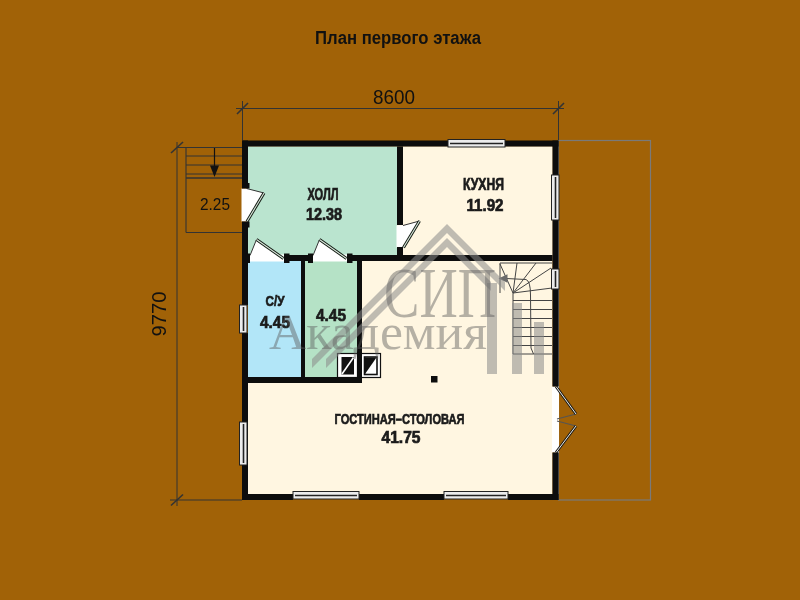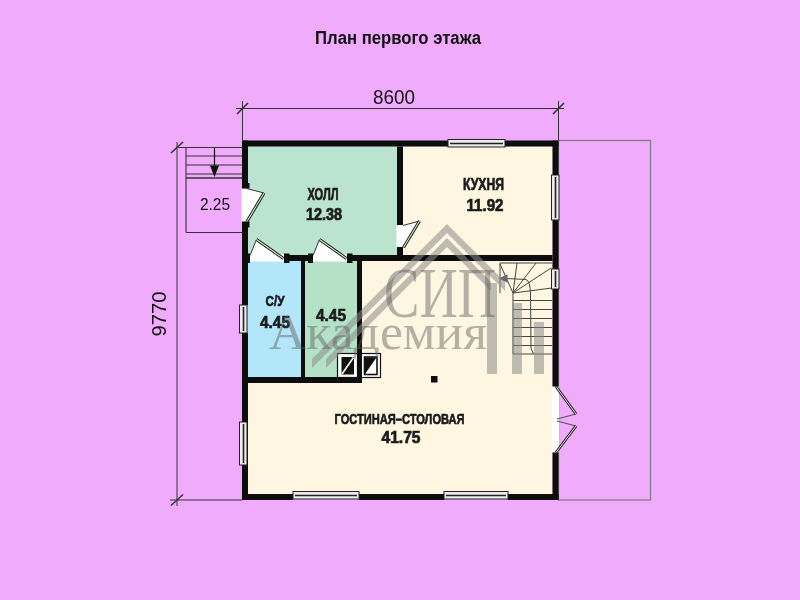--- a/index.html
+++ b/index.html
@@ -1,16 +1,16 @@
 <!DOCTYPE html>
 <html><head>
 <meta charset="utf-8">
 <style>
   html,body{margin:0;padding:0;background:#ffffff;}
-  .page{position:relative;width:800px;height:600px;background:#f0abfc;overflow:hidden;
+  .page{position:relative;width:800px;height:600px;background:#a16207;overflow:hidden;
         font-family:"Liberation Sans", sans-serif;}
   svg{position:absolute;left:0;top:0;}
 </style>
 </head>
 <body>
 <div class="page">
 <svg width="800" height="600" viewBox="0 0 800 600">
 
   <text x="398" y="44" font-size="17.5" font-weight="bold" fill="#111" text-anchor="middle" textLength="166" lengthAdjust="spacingAndGlyphs">План первого этажа</text>
 

